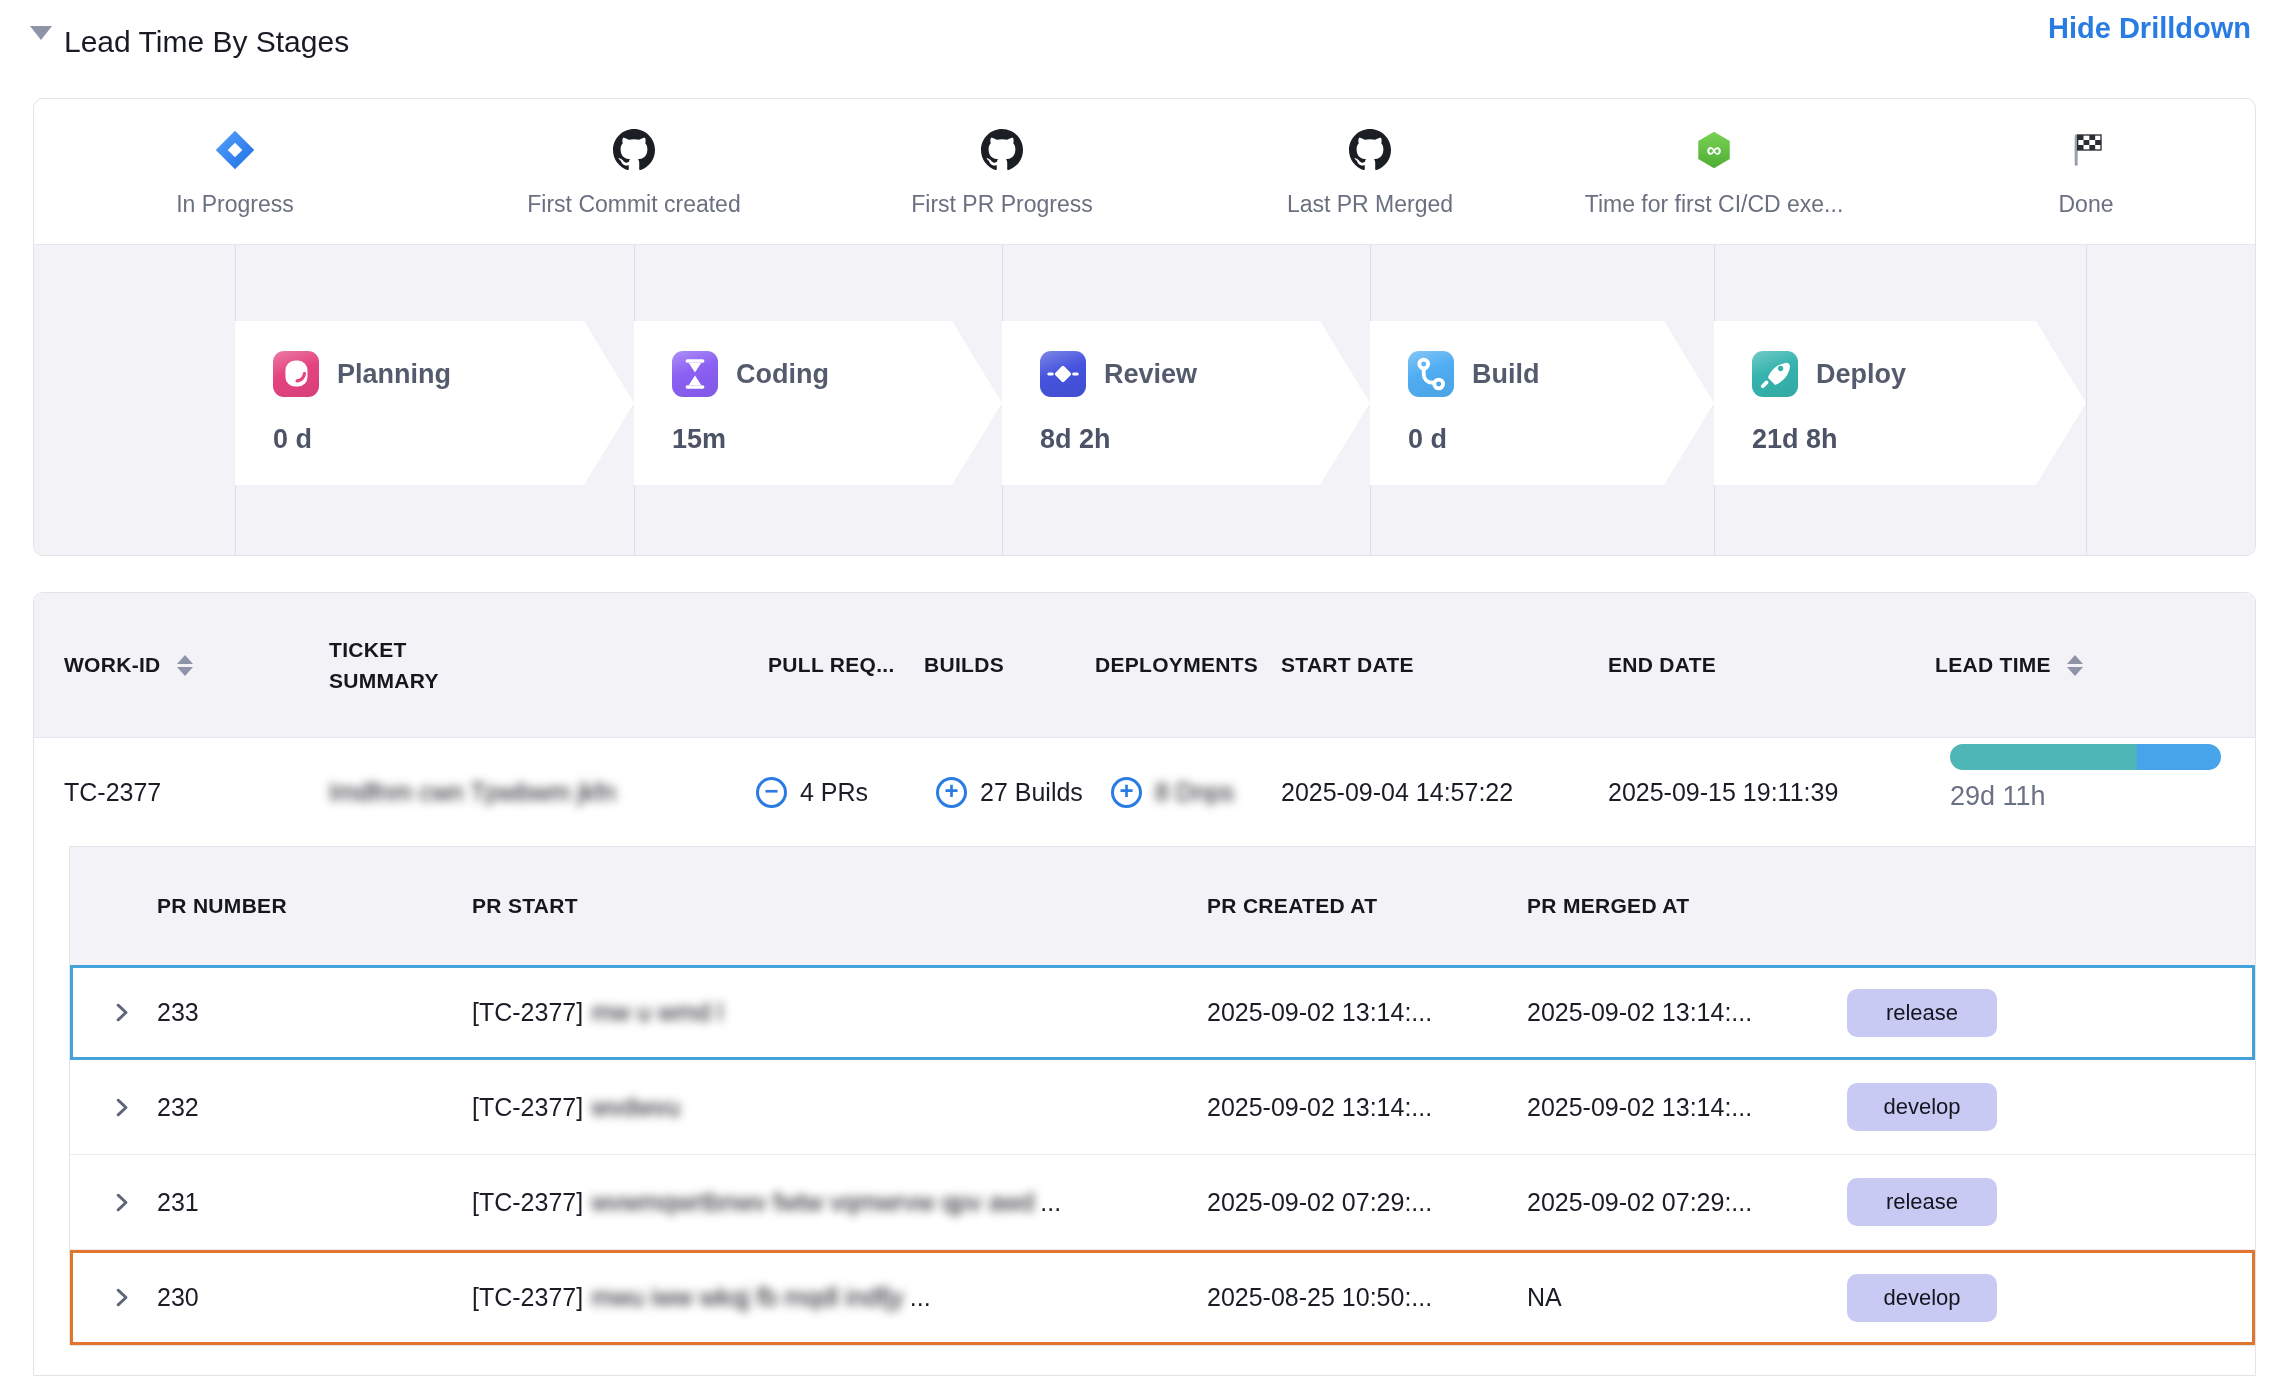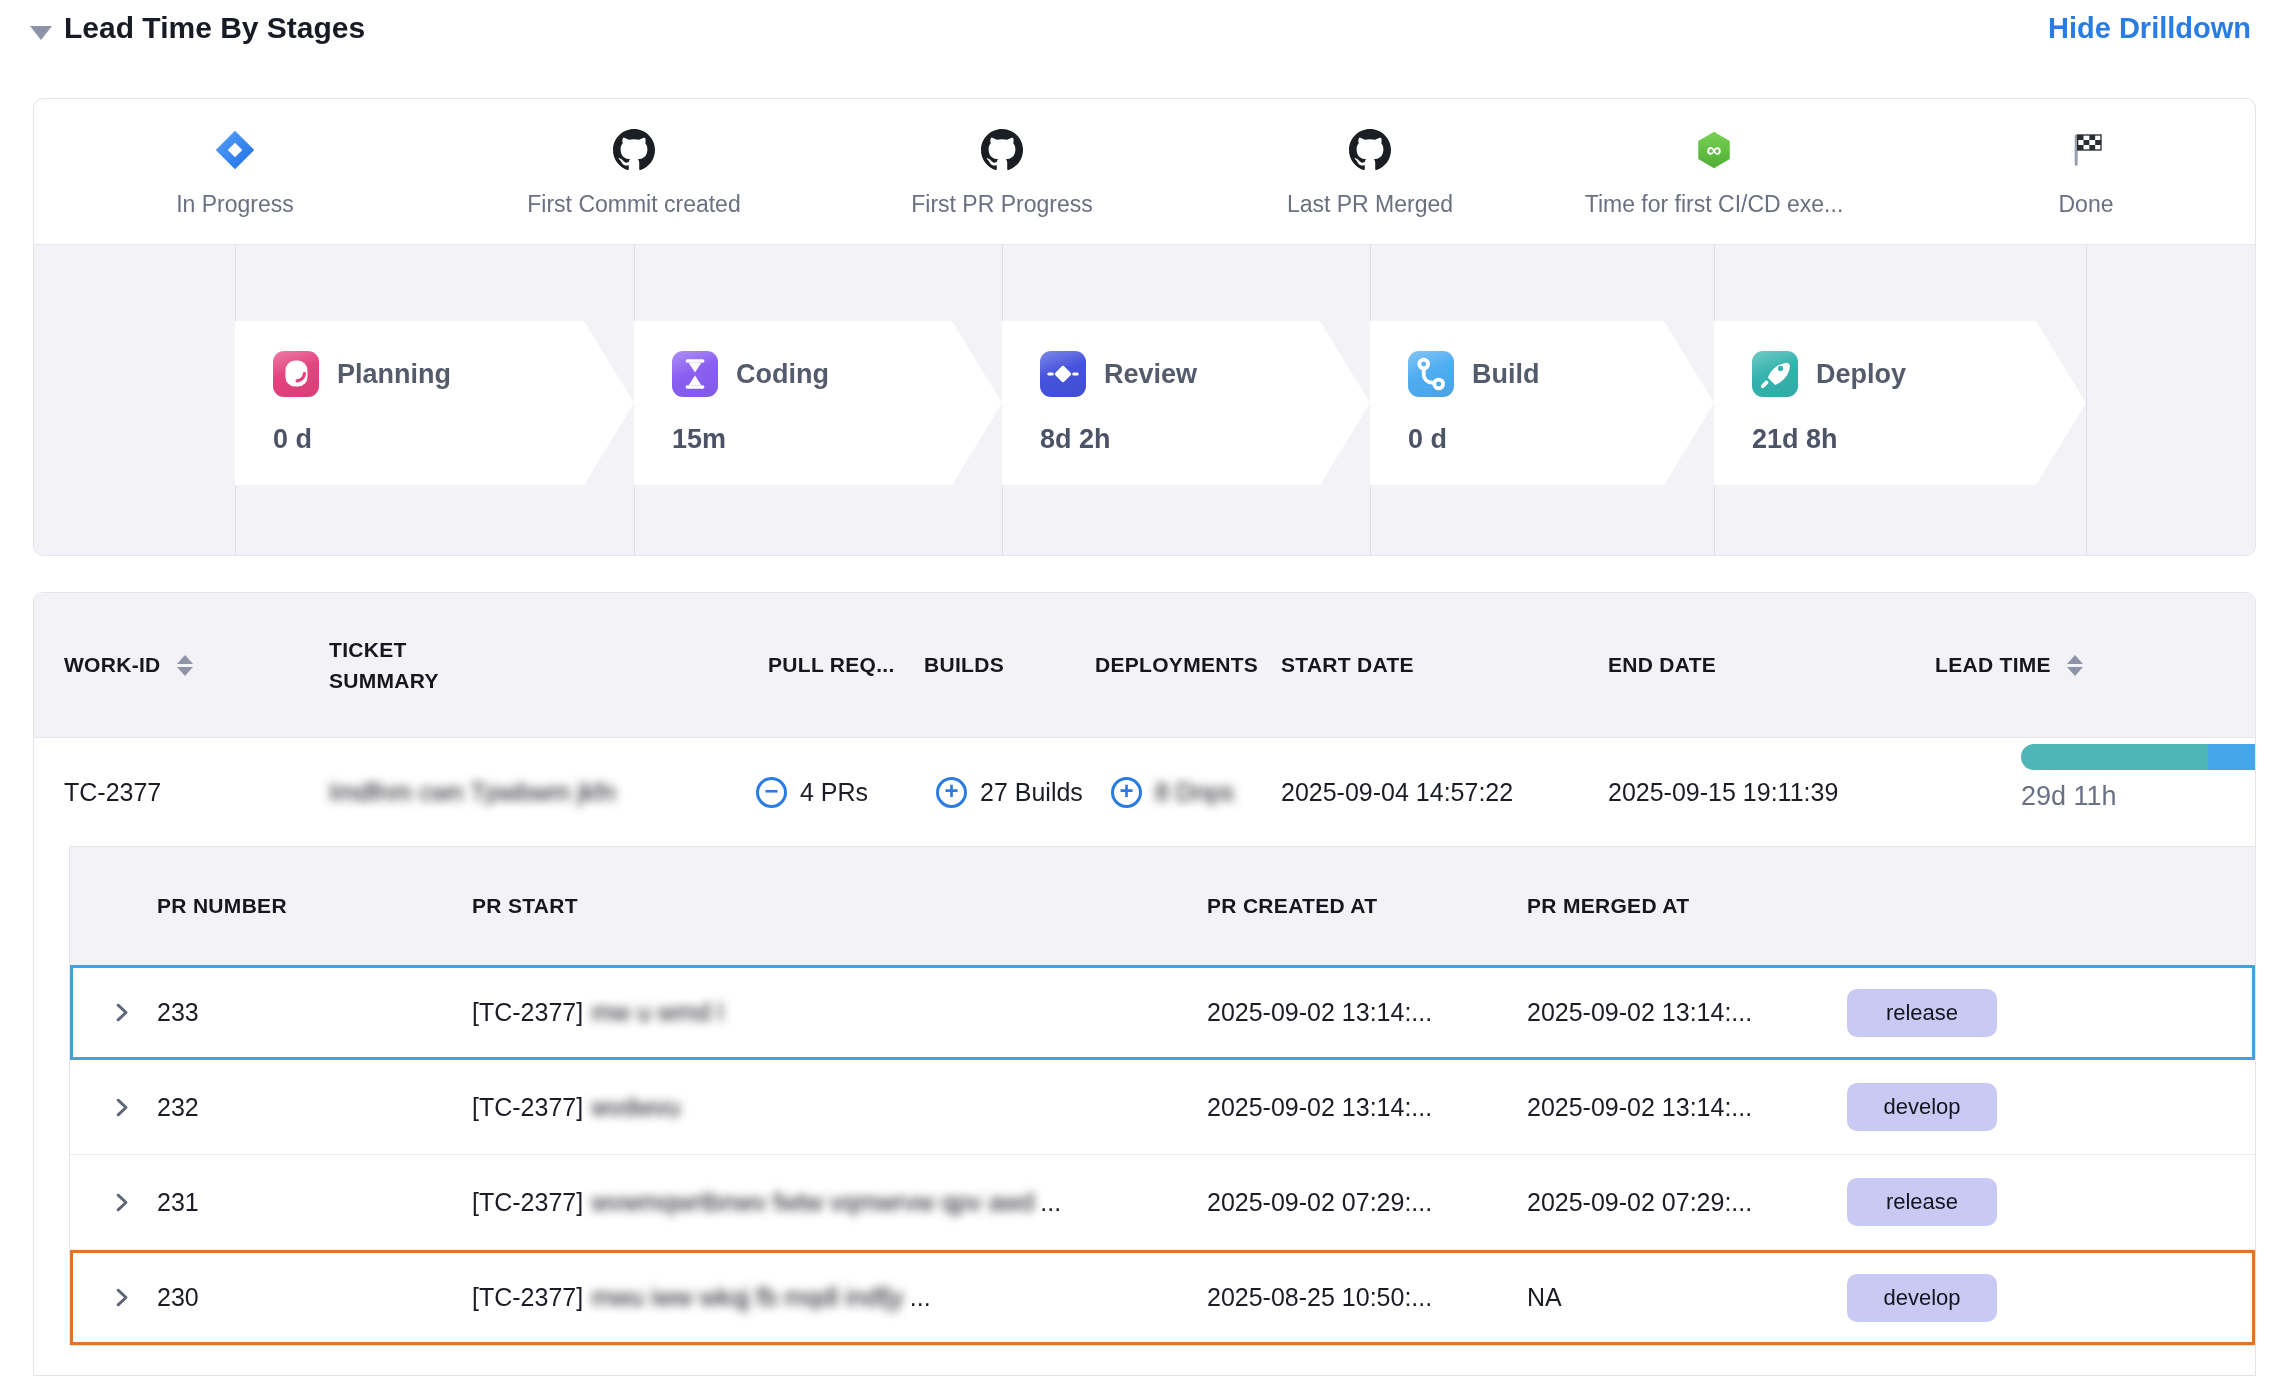--- a/index.html
+++ b/index.html
@@ -4,21 +4,21 @@
 <style>
   * { box-sizing: border-box; margin: 0; padding: 0; }
   body { background:#fff; font-family:"Liberation Sans", sans-serif; }
   .screen { position:relative; width:2291px; height:1376px; background:#fff; overflow:hidden; }
 
   
   .topbar { position:absolute; left:0; top:0; width:100%; height:90px; }
   .collapse-tri { position:absolute; left:30px; top:26px; width:0; height:0;
     border-left:11px solid transparent; border-right:11px solid transparent;
     border-top:14px solid #8e93a8; cursor:pointer; }
-  .page-title { position:absolute; left:64px; top:11px; font-size:30px; font-weight:700; color:#191b24; }
+  .page-title { position:absolute; left:64px; top:25px; font-size:30px; font-weight:400; color:#191b24; }
   .hide-link { position:absolute; right:40px; top:12px; font-size:29px; font-weight:700; cursor:pointer; }
 
   
   .stages-card { position:absolute; left:33px; top:98px; width:2223px; height:458px;
     background:#fff; border:1px solid #e3e4ea; border-radius:10px; overflow:hidden; }
   .milestone { position:absolute; top:26px; width:260px; margin-left:-130px; text-align:center; }
   .ms-icon { height:50px; display:flex; align-items:center; justify-content:center; }
   .ms-label { margin-top:16px; font-size:23px; color:#6a7080; }
 
   .stage-zone { position:absolute; left:0; right:0; top:145px; bottom:0; background:#f2f2f7; border-top:1px solid #e6e7ee; }
@@ -268,21 +268,21 @@
       <div class="tcell" style="left:902px">
         <span class="toggle" style="color: rgb(43, 124, 226); border-color: rgb(43, 124, 226);">+</span>
         <span>27 Builds</span>
       </div>
       <div class="tcell" style="left:1077px">
         <span class="toggle" style="color: rgb(43, 124, 226); border-color: rgb(43, 124, 226);">+</span>
         <span class="redacted" style="max-width:130px">8 Dnps</span>
       </div>
       <div class="tcell" style="left:1247px">2025-09-04 14:57:22</div>
       <div class="tcell" style="left:1574px">2025-09-15 19:11:39</div>
-      <div class="leadcell" style="left:1987px">
+      <div class="leadcell" style="left:1916px">
         <div class="leadbar">
           <span class="seg1" style="width: 69%; background-color: rgb(79, 182, 184);"></span>
           <span class="seg2" style="background-color: rgb(70, 164, 234);"></span>
         </div>
         <div class="lead-label">29d 11h</div>
       </div>
     </div>
 
     <div class="pr-table">
       <div class="pr-head">

